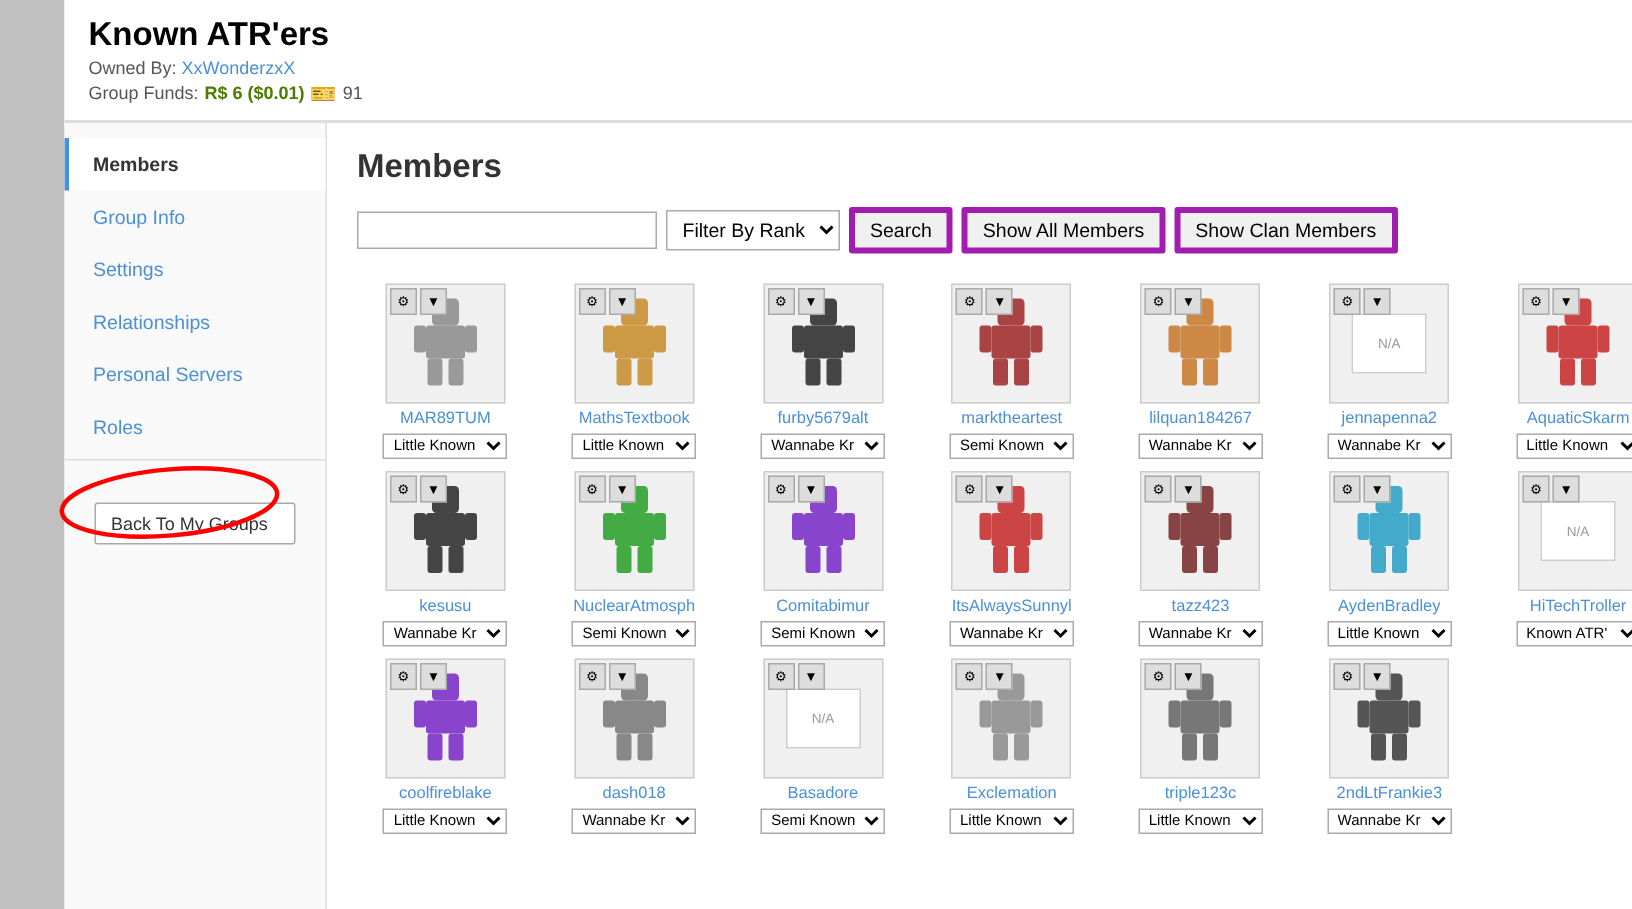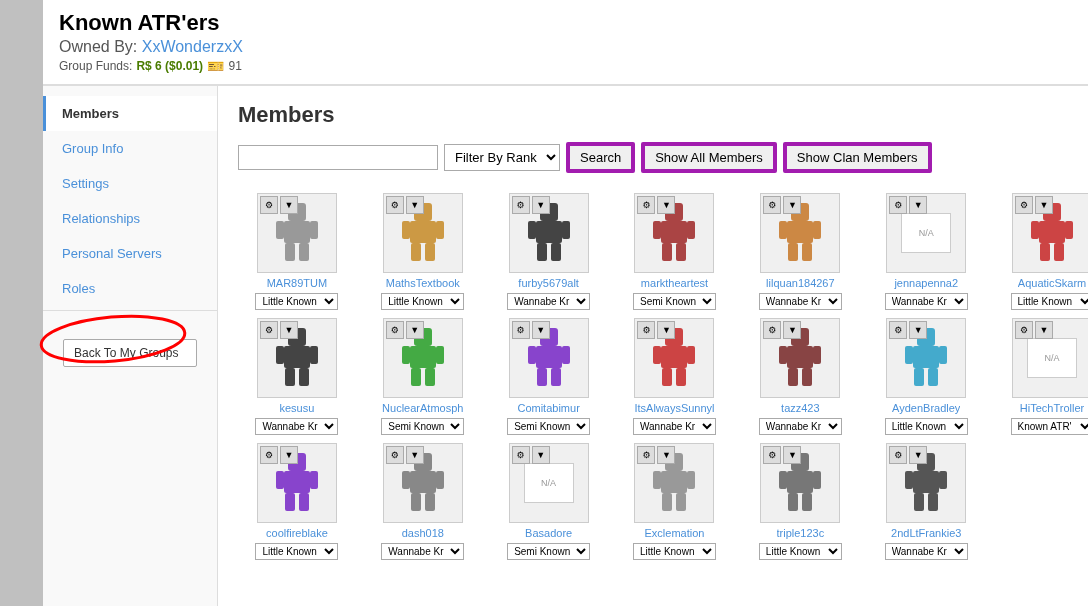--- a/index.html
+++ b/index.html
@@ -3,21 +3,21 @@
   <meta charset="utf-8">
   <style>
     * { box-sizing: border-box; margin: 0; padding: 0; }
     body { font-family: Arial, sans-serif; font-size: 13px; background: #c0c0c0; color: #333; }
 
     .page-wrapper { display: flex; flex-direction: column; width: 1088px; min-height: 606px; background: #fff; margin-left: 43px; }
 
     
     .header { background: #fff; padding: 10px 16px; border-bottom: 2px solid #ddd; display: flex; align-items: flex-start; justify-content: space-between; }
     .header-left h1 { font-size: 22px; font-weight: bold; color: #000; }
-    .header-left .owned-by { font-size: 16px; color: #555; margin-top: 2px; }
+    .header-left .owned-by { font-size: 12px; color: #555; margin-top: 2px; }
     .header-left .owned-by a { color: #4a90d9; text-decoration: none; }
     .header-left .group-funds { font-size: 12px; color: #555; margin-top: 2px; display: flex; align-items: center; gap: 4px; }
     .header-left .group-funds .currency { color: #4a7c00; font-weight: bold; }
     .buy-clan-btn { background: #2dab35; color: #fff; border: none; padding: 12px 20px; font-size: 16px; font-weight: bold; cursor: pointer; border-radius: 3px; }
 
     
     .main-layout { display: flex; flex: 1; }
 
     
     .sidebar { width: 175px; border-right: 1px solid #ddd; padding: 10px 0; background: #f9f9f9; }

